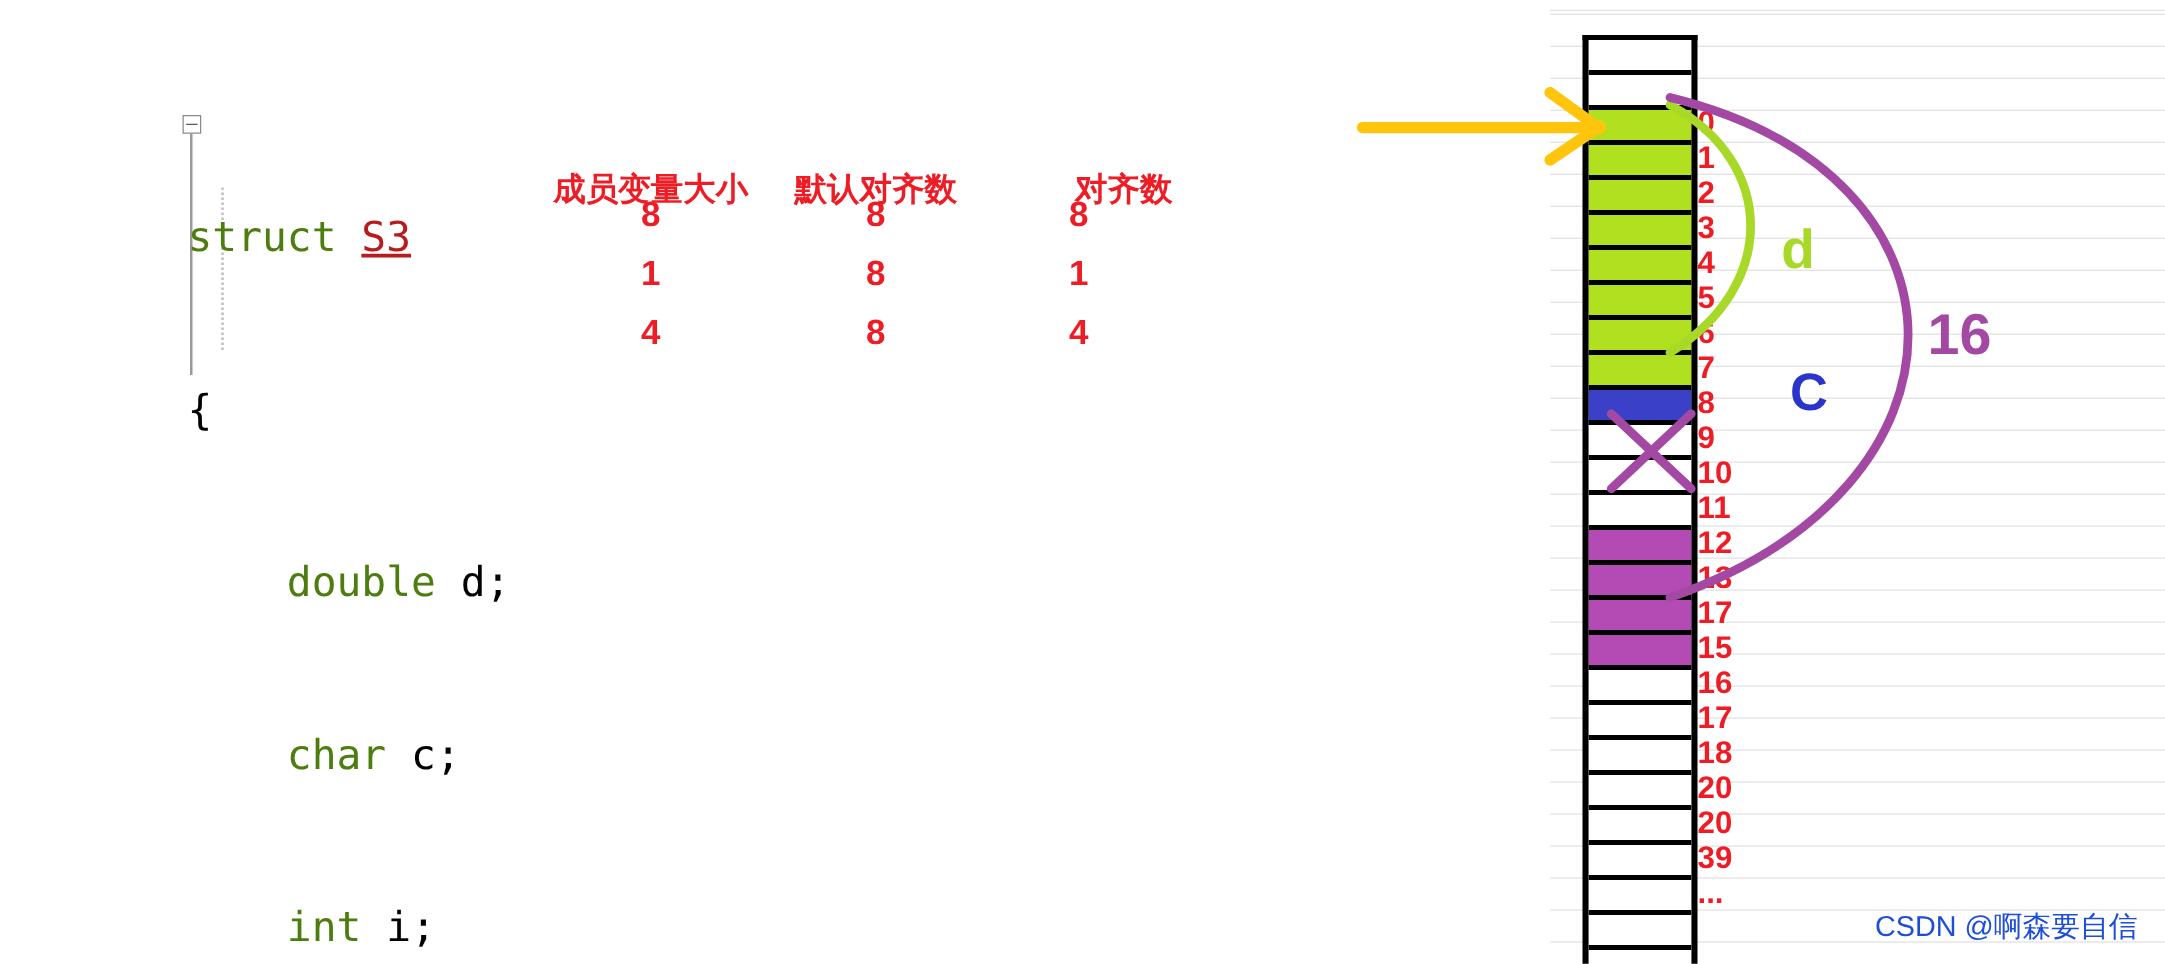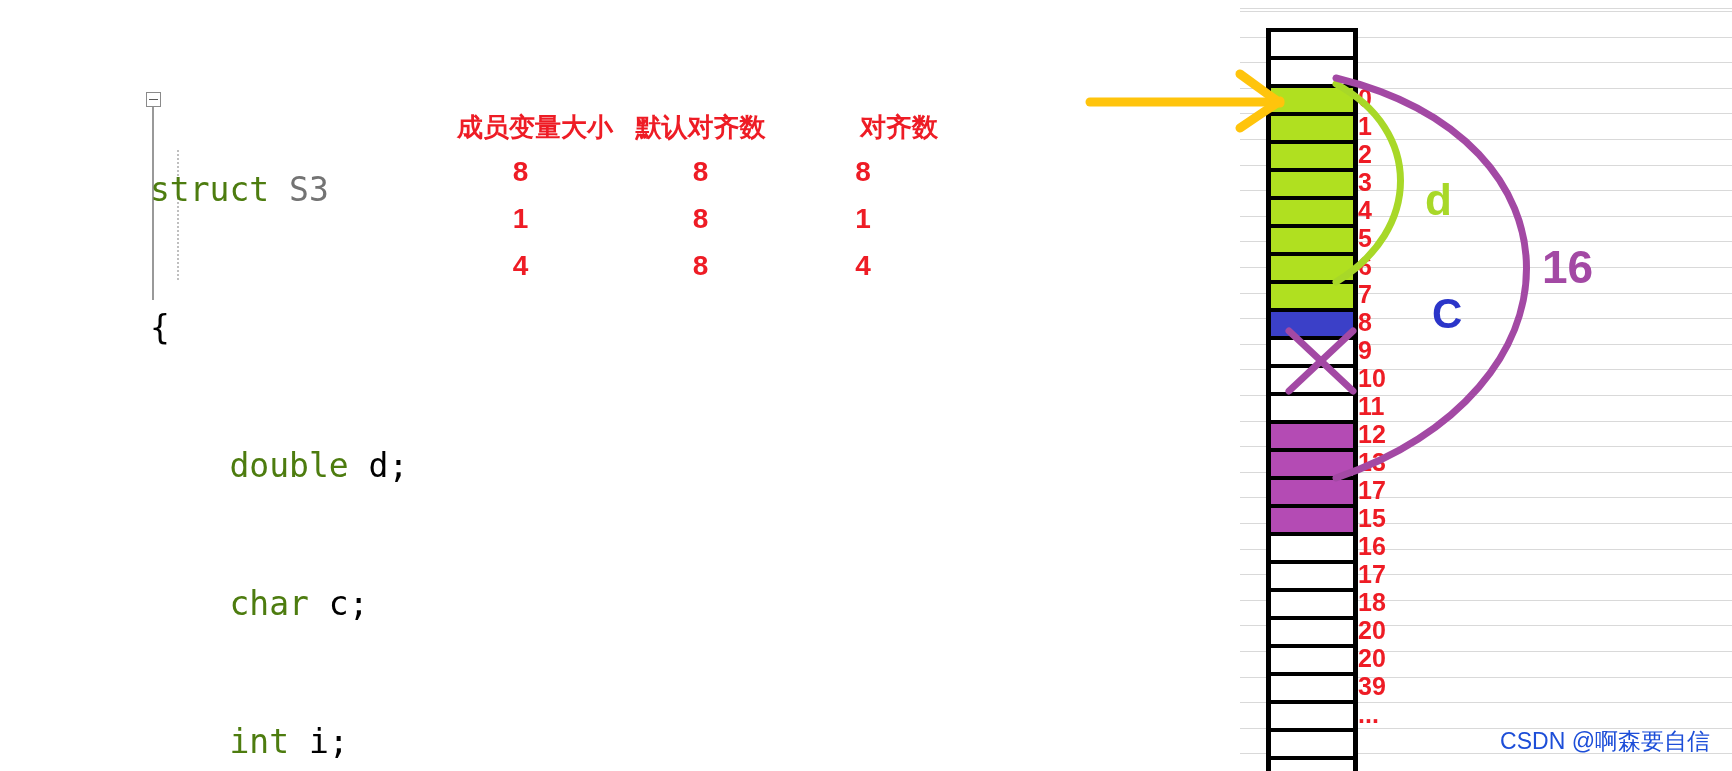--- a/index.html
+++ b/index.html
@@ -35,21 +35,21 @@
     left: 150px;
     top: 75px;
     width: 330px;
     font-family: "DejaVu Sans Mono", "Liberation Mono", monospace;
     font-size: 33px;
     line-height: 46px;
     white-space: pre;
   }
   .code-line { position: relative; height: 46px; }
   .kw   { color: #4d7c0f; }
-  .type { color: #737373; }
+  .type { color: #b91c1c; text-decoration: underline; }
   .plain{ color: #000000; }
 
   
   #outline-rail {
     position: absolute;
     left: 152px;
     top: 100px;
     width: 2px;
     height: 200px;
     background: #999999;
@@ -94,21 +94,21 @@
   }
   #table .hrow, #table .drow {
     display: flex;
     align-items: baseline;
   }
   #table .hrow { font-size: 26px; height: 46px; }
   #table .drow { font-size: 28px; height: 47px; }
   #table .c1 { width: 185px; text-align: center; }
   #table .c2 { width: 175px; text-align: center; }
   #table .c3 { width: 150px; text-align: center; }
-  #table .hc1 { width: 185px; text-align: right; }
+  #table .hc1 { width: 185px; text-align: center; margin-top: 24px; }
   #table .hc2 { width: 175px; text-align: center; }
   #table .hc3 { width: 150px; text-align: right; }
 
   
   #mem-wrap {
     position: absolute;
     left: 1266px;
     top: 28px;
   }
   #mem-grid {

